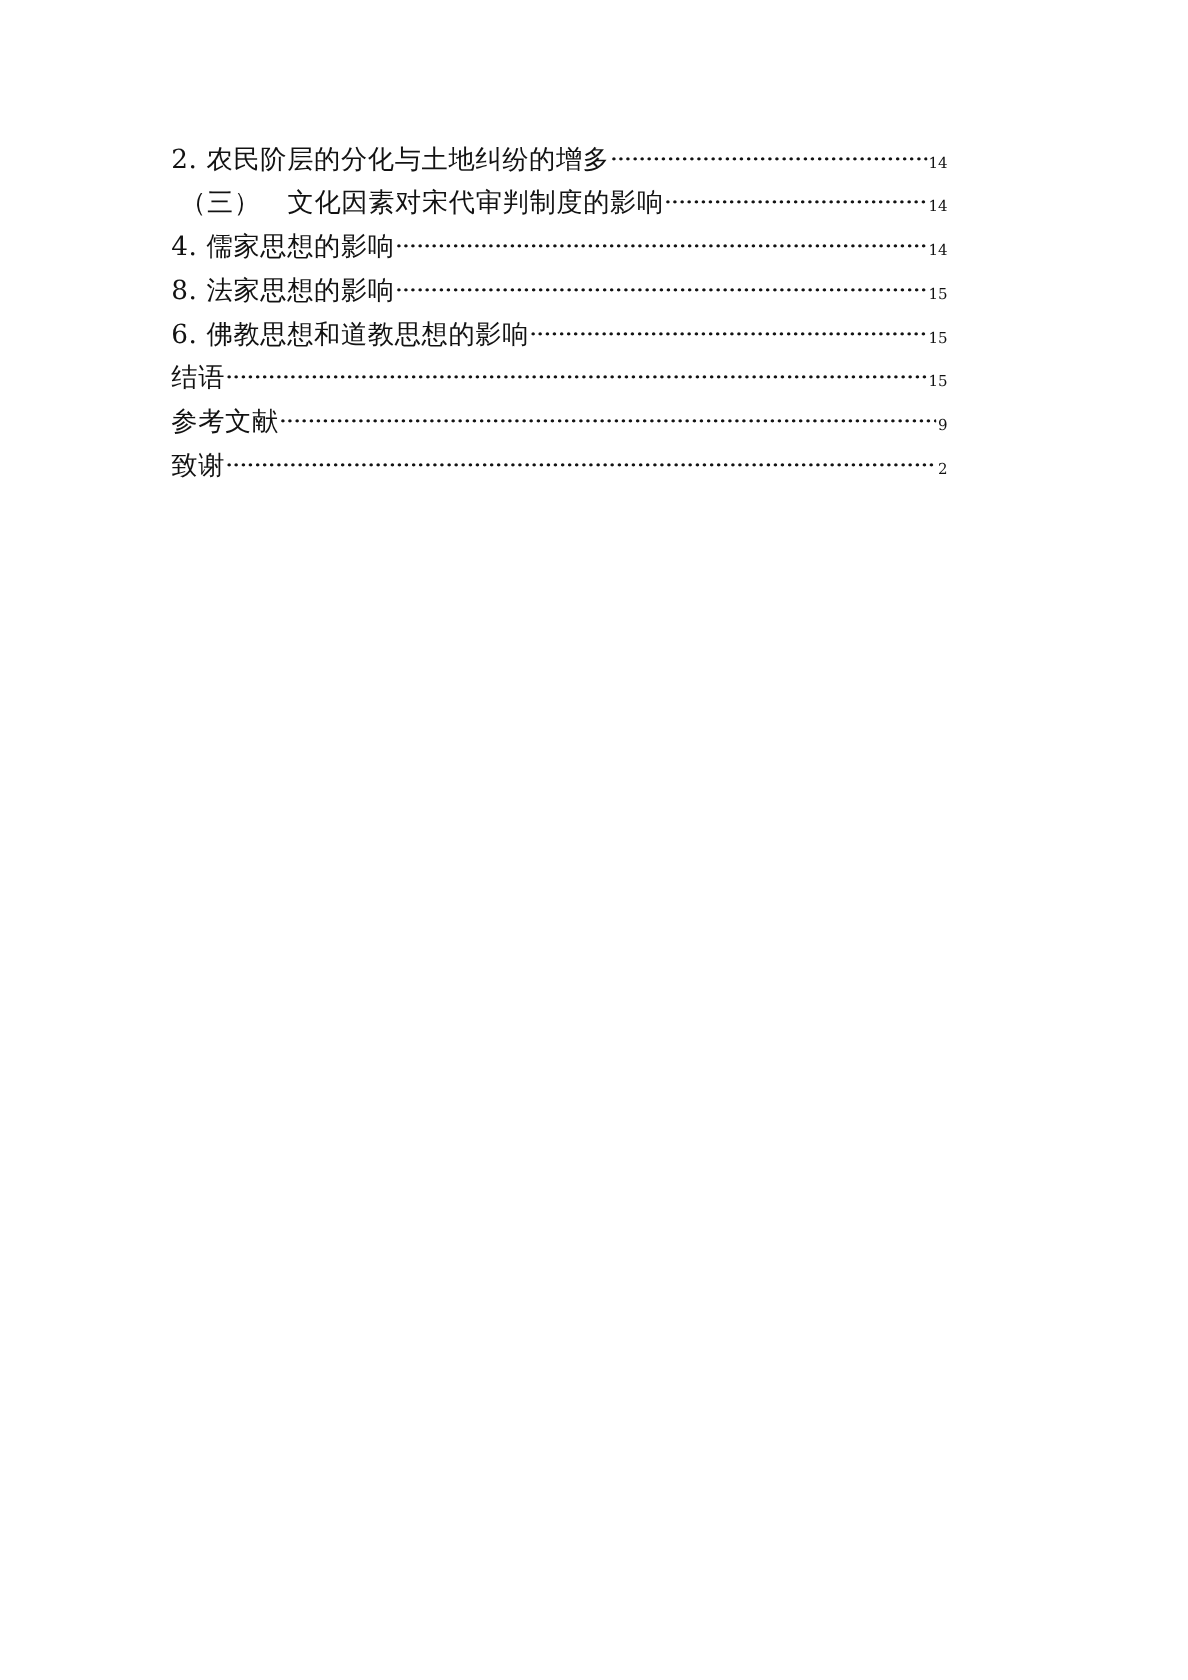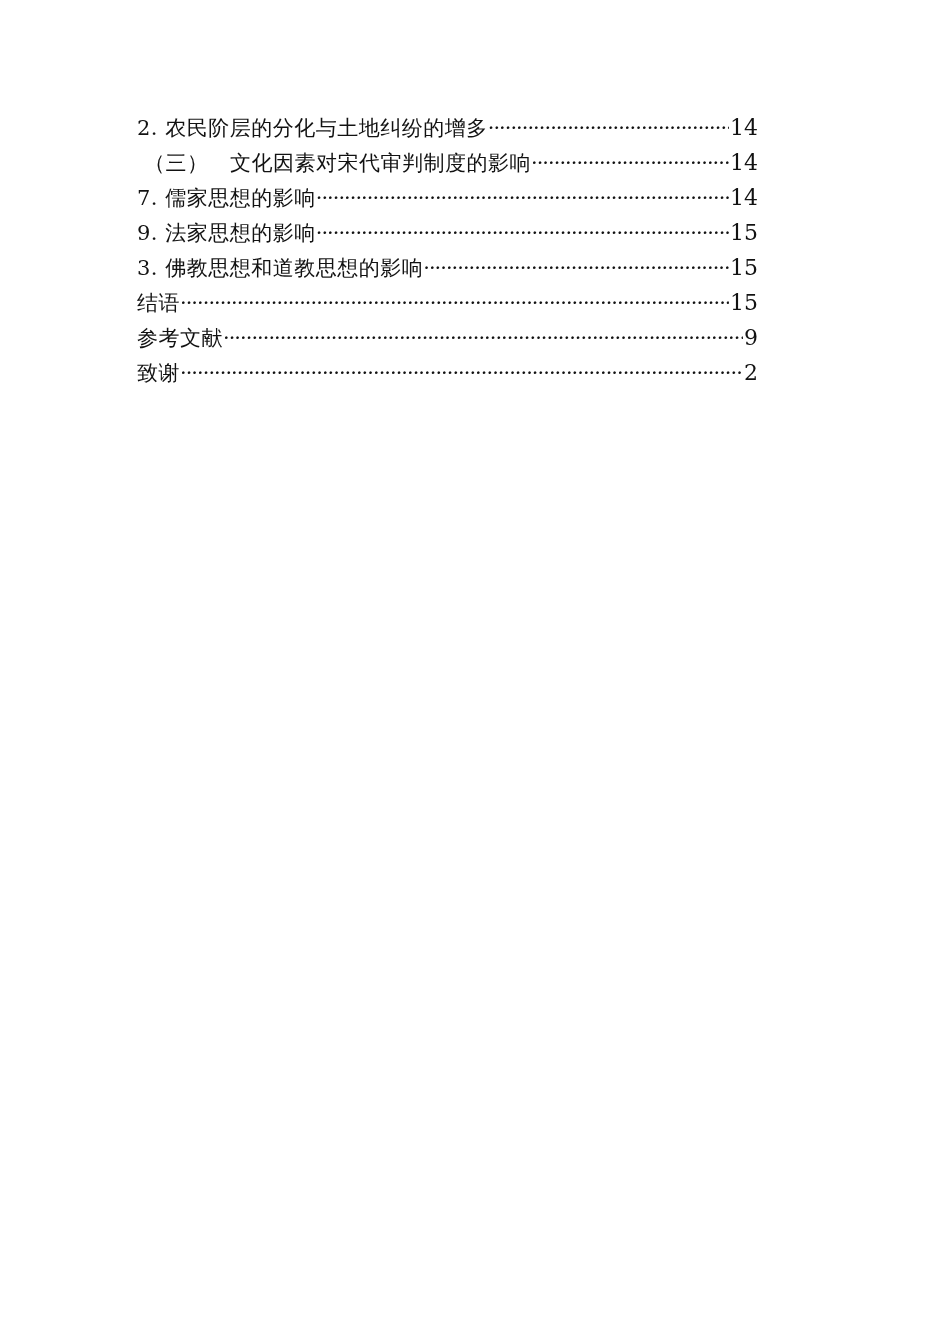--- a/index.html
+++ b/index.html
@@ -39,21 +39,21 @@
   .toc-leader {
     flex: 1 1 auto;
     overflow: hidden;
     letter-spacing: -1px;
     font-size: 21px;
     min-width: 0;
   }
   .toc-page {
     flex: 0 0 auto;
     padding-left: 1px;
-    font-size: 22px;
+    font-size: 12px;
   }
 </style>
 </head>
 <body style="color: rgb(18, 18, 18); background: rgb(255, 255, 255);">
 
 <div class="page">
   <div class="toc">
 
     <div class="toc-row">
       <span class="toc-label">2. 农民阶层的分化与土地纠纷的增多</span>
@@ -61,33 +61,33 @@
       <span class="toc-page">14</span>
     </div>
 
     <div class="toc-row indent-paren">
       <span class="toc-label">（三）　文化因素对宋代审判制度的影响</span>
       <span class="toc-leader">············································································································································</span>
       <span class="toc-page">14</span>
     </div>
 
     <div class="toc-row">
-      <span class="toc-label">7. 儒家思想的影响</span>
+      <span class="toc-label">4. 儒家思想的影响</span>
       <span class="toc-leader">············································································································································</span>
       <span class="toc-page">14</span>
     </div>
 
     <div class="toc-row">
-      <span class="toc-label">9. 法家思想的影响</span>
+      <span class="toc-label">8. 法家思想的影响</span>
       <span class="toc-leader">············································································································································</span>
       <span class="toc-page">15</span>
     </div>
 
     <div class="toc-row">
-      <span class="toc-label">3. 佛教思想和道教思想的影响</span>
+      <span class="toc-label">6. 佛教思想和道教思想的影响</span>
       <span class="toc-leader">············································································································································</span>
       <span class="toc-page">15</span>
     </div>
 
     <div class="toc-row">
       <span class="toc-label">结语</span>
       <span class="toc-leader">············································································································································</span>
       <span class="toc-page">15</span>
     </div>
 

